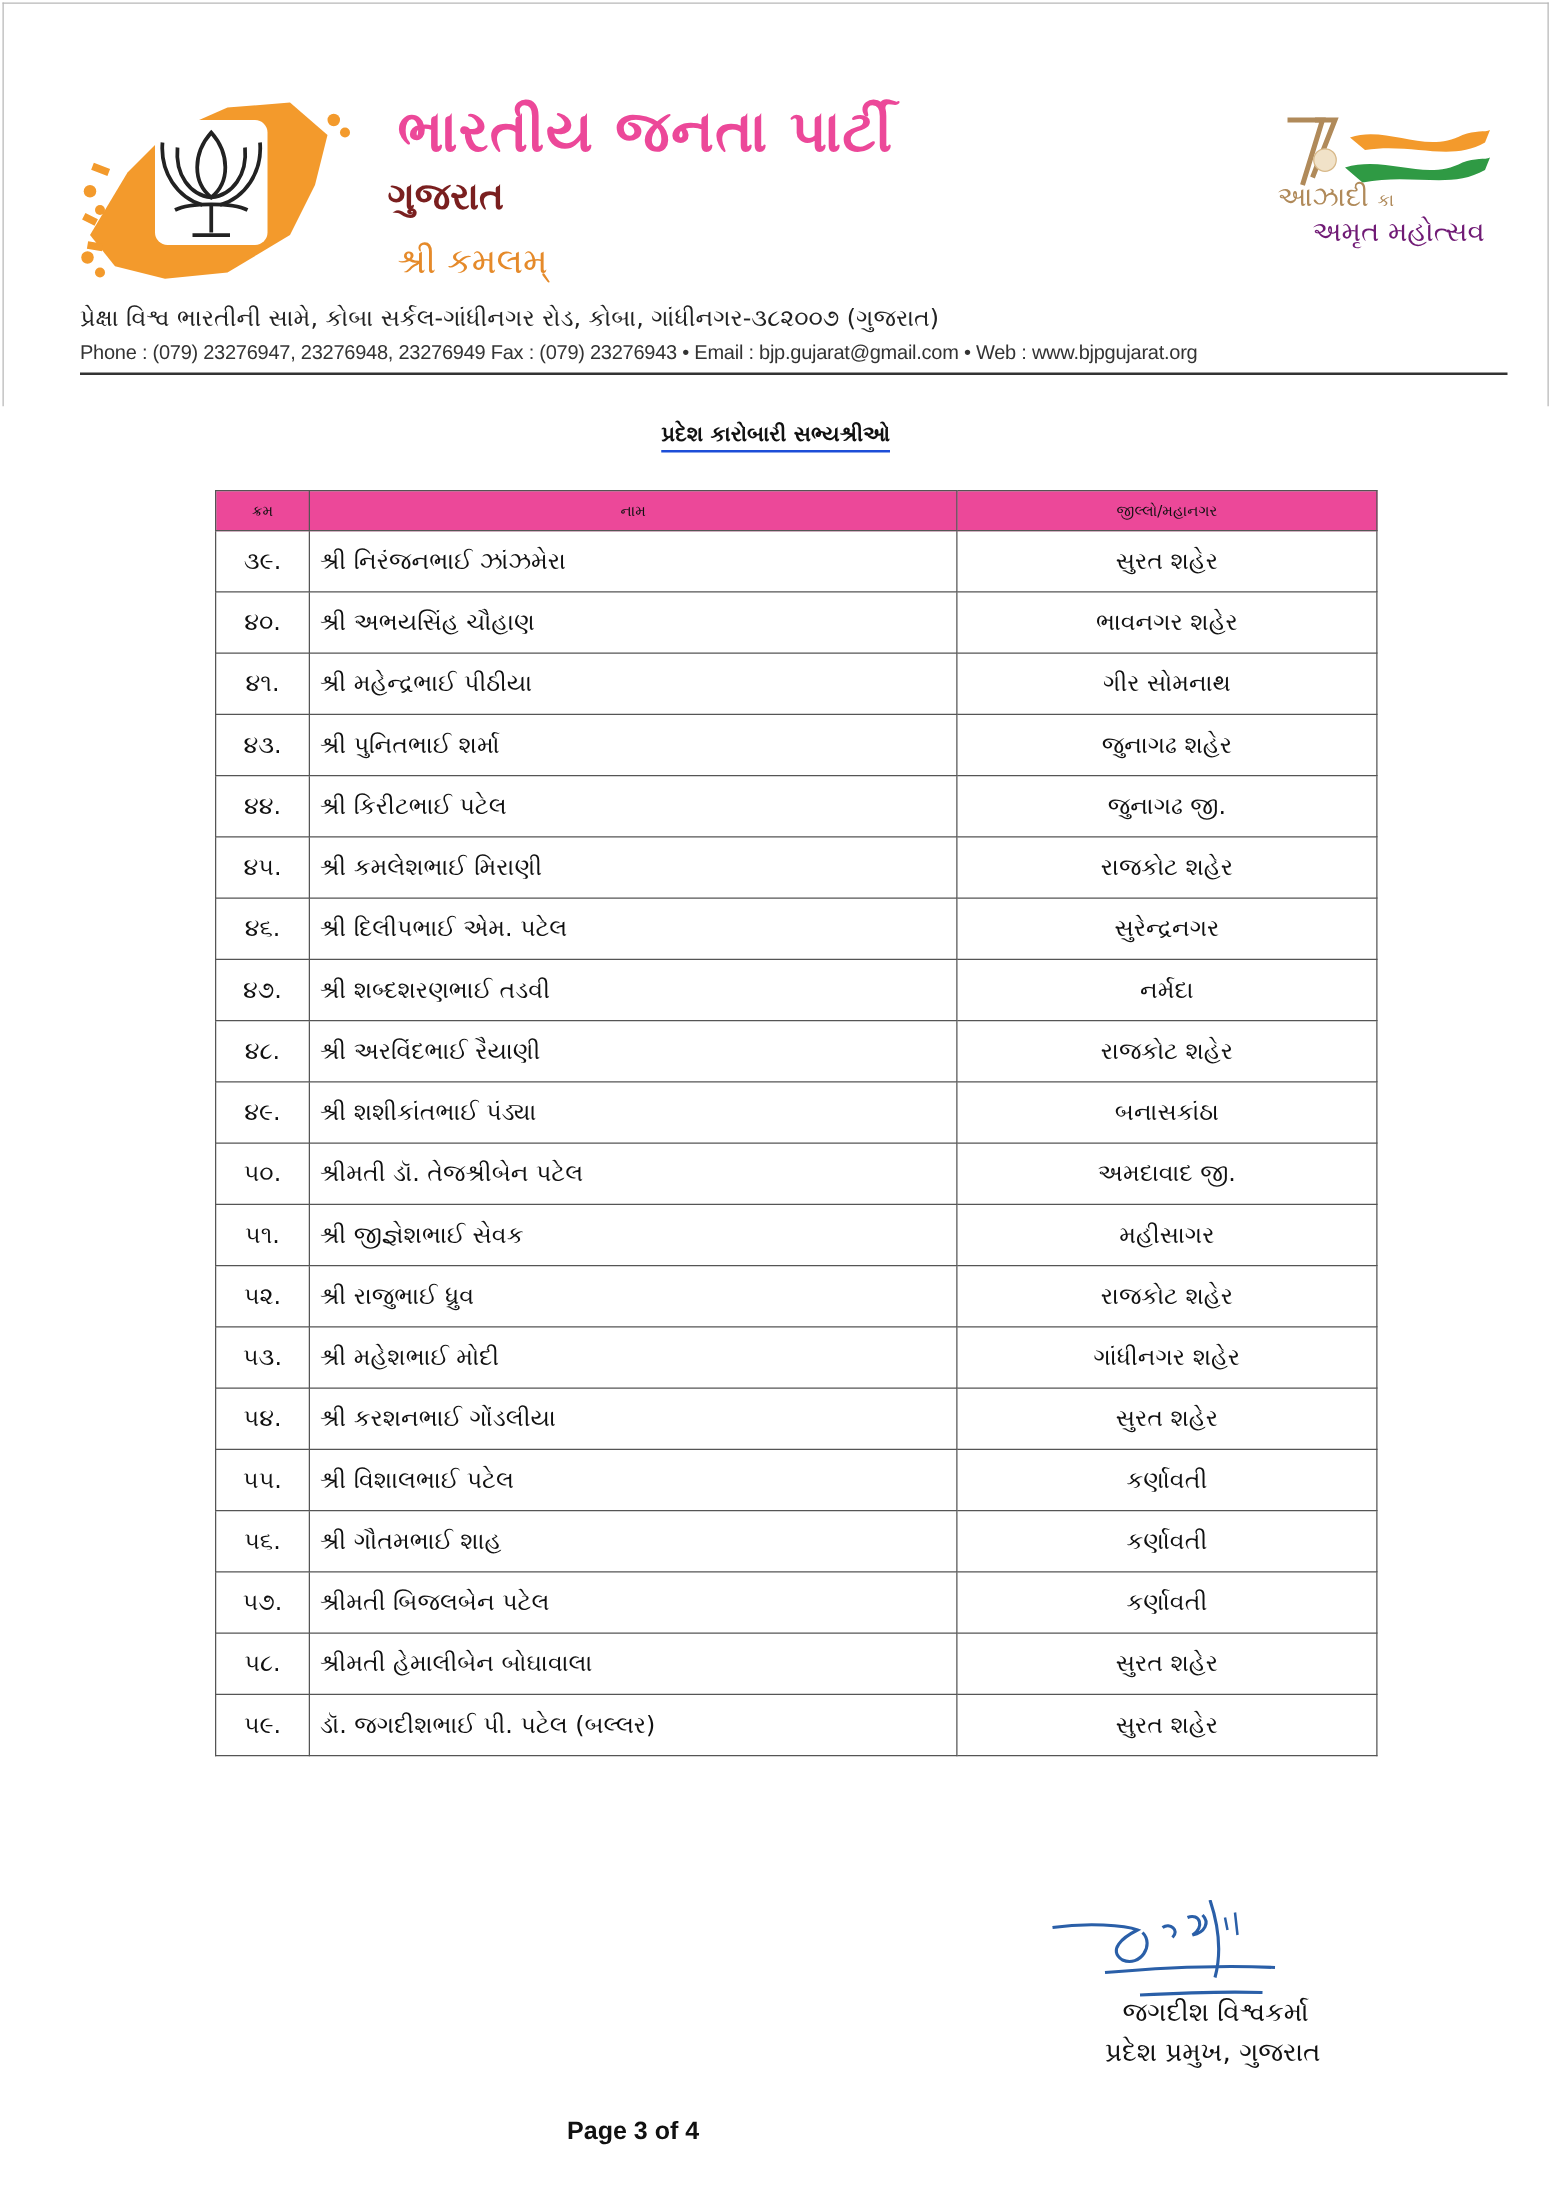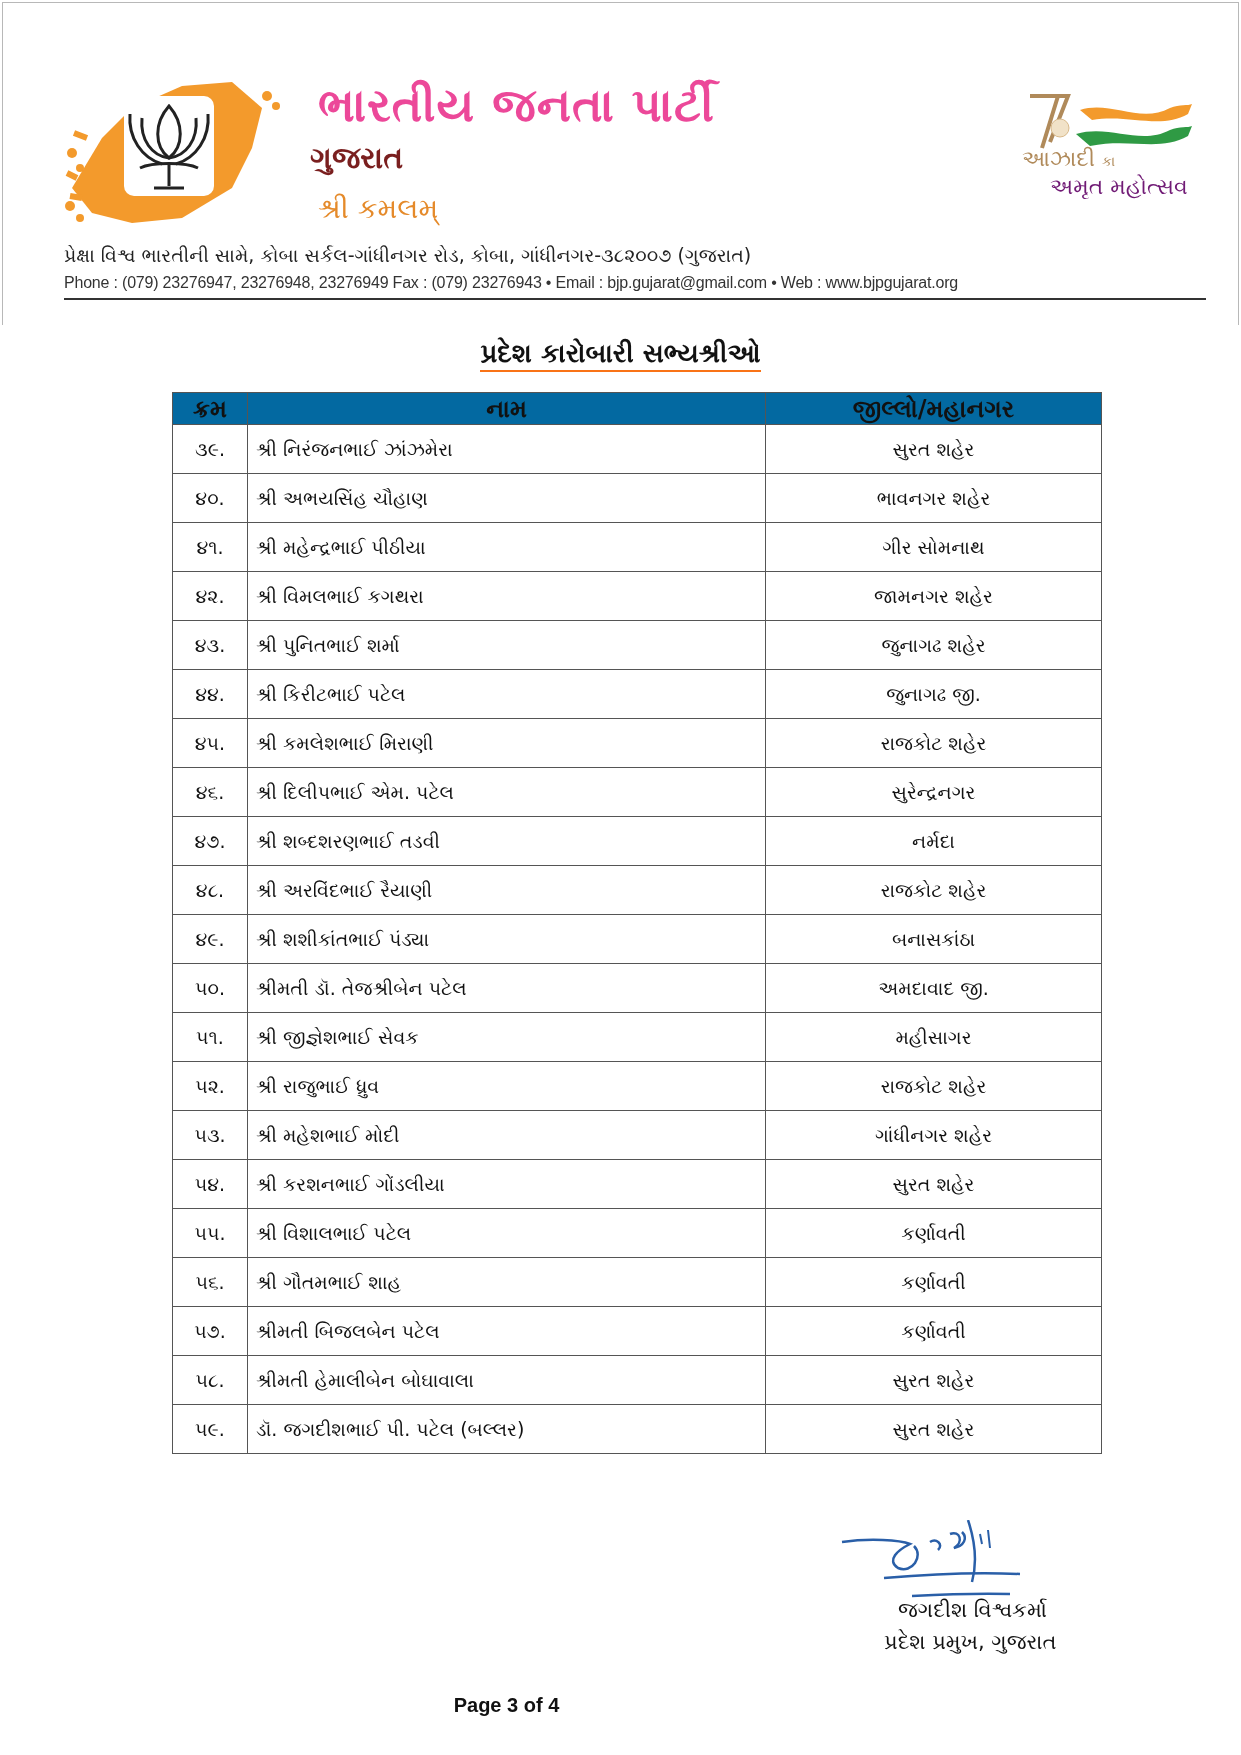--- a/index.html
+++ b/index.html
@@ -15,25 +15,25 @@
   .amrit { position: absolute; left: 1020px; top: 90px; width: 190px; height: 120px; }
   .amrit-line1 { position: absolute; left: 1022px; top: 146px; font-size: 22px; color: #b08a5a; white-space: nowrap; }
   .amrit-line1 .small { font-size: 14px; }
   .amrit-line2 { position: absolute; left: 1050px; top: 174px; font-size: 22px; color: #701a75; white-space: nowrap; }
 
   .address { position: absolute; left: 64px; top: 244px; font-size: 19px; color: #222; white-space: nowrap; }
   .contact { position: absolute; left: 64px; top: 274px; font-size: 16px; color: #333; white-space: nowrap; font-family: "Liberation Sans", sans-serif; letter-spacing: -0.2px; }
   .rule { position: absolute; left: 64px; top: 298px; width: 1142px; height: 2px; background: #333; }
 
   .doc-title { position: absolute; left: 0; width: 1241px; top: 338px; text-align: center; }
-  .doc-title span { font-size: 26px; font-weight: bold; border-bottom: 2px solid #f97316; padding-bottom: 2px; }
+  .doc-title span { font-size: 17px; font-weight: bold; border-bottom: 2px solid #1d4ed8; padding-bottom: 2px; }
 
   table.members { position: absolute; left: 172px; top: 392px; width: 930px; border-collapse: collapse; }
   table.members th, table.members td { border: 1.5px solid #555; font-size: 19px; }
-  table.members th { background: #0369a1; height: 31px; font-weight: bold; font-size: 24px; padding: 0; }
+  table.members th { background: #ec4899; height: 31px; font-weight: normal; font-size: 12px; padding: 0; }
   table.members td { height: 48px; padding: 0; }
   td.num { width: 74px; text-align: center; }
   td.name { width: 509px; text-align: left; padding-left: 8px !important; }
   td.district { text-align: center; }
 
   .signature { position: absolute; left: 840px; top: 1520px; width: 200px; height: 80px; }
   .sign-name { position: absolute; left: 898px; top: 1598px; font-size: 21px; white-space: nowrap; }
   .sign-title { position: absolute; left: 884px; top: 1630px; font-size: 21px; white-space: nowrap; }
 
   .page-num { position: absolute; left: 0; width: 1013px; top: 1694px; text-align: center; font-size: 20px; font-weight: bold; font-family: "Liberation Sans", sans-serif; }
@@ -98,25 +98,20 @@
         <td class="num">૪૦.</td>
         <td class="name">શ્રી અભયસિંહ ચૌહાણ</td>
         <td class="district">ભાવનગર શહેર</td>
       </tr>
     <tr>
         <td class="num">૪૧.</td>
         <td class="name">શ્રી મહેન્દ્રભાઈ પીઠીયા</td>
         <td class="district">ગીર સોમનાથ</td>
       </tr>
     <tr>
-        <td class="num">૪૨.</td>
-        <td class="name">શ્રી વિમલભાઈ કગથરા</td>
-        <td class="district">જામનગર શહેર</td>
-      </tr>
-    <tr>
         <td class="num">૪૩.</td>
         <td class="name">શ્રી પુનિતભાઈ શર્મા</td>
         <td class="district">જુનાગઢ શહેર</td>
       </tr>
     <tr>
         <td class="num">૪૪.</td>
         <td class="name">શ્રી કિરીટભાઈ પટેલ</td>
         <td class="district">જુનાગઢ જી.</td>
       </tr>
     <tr>

